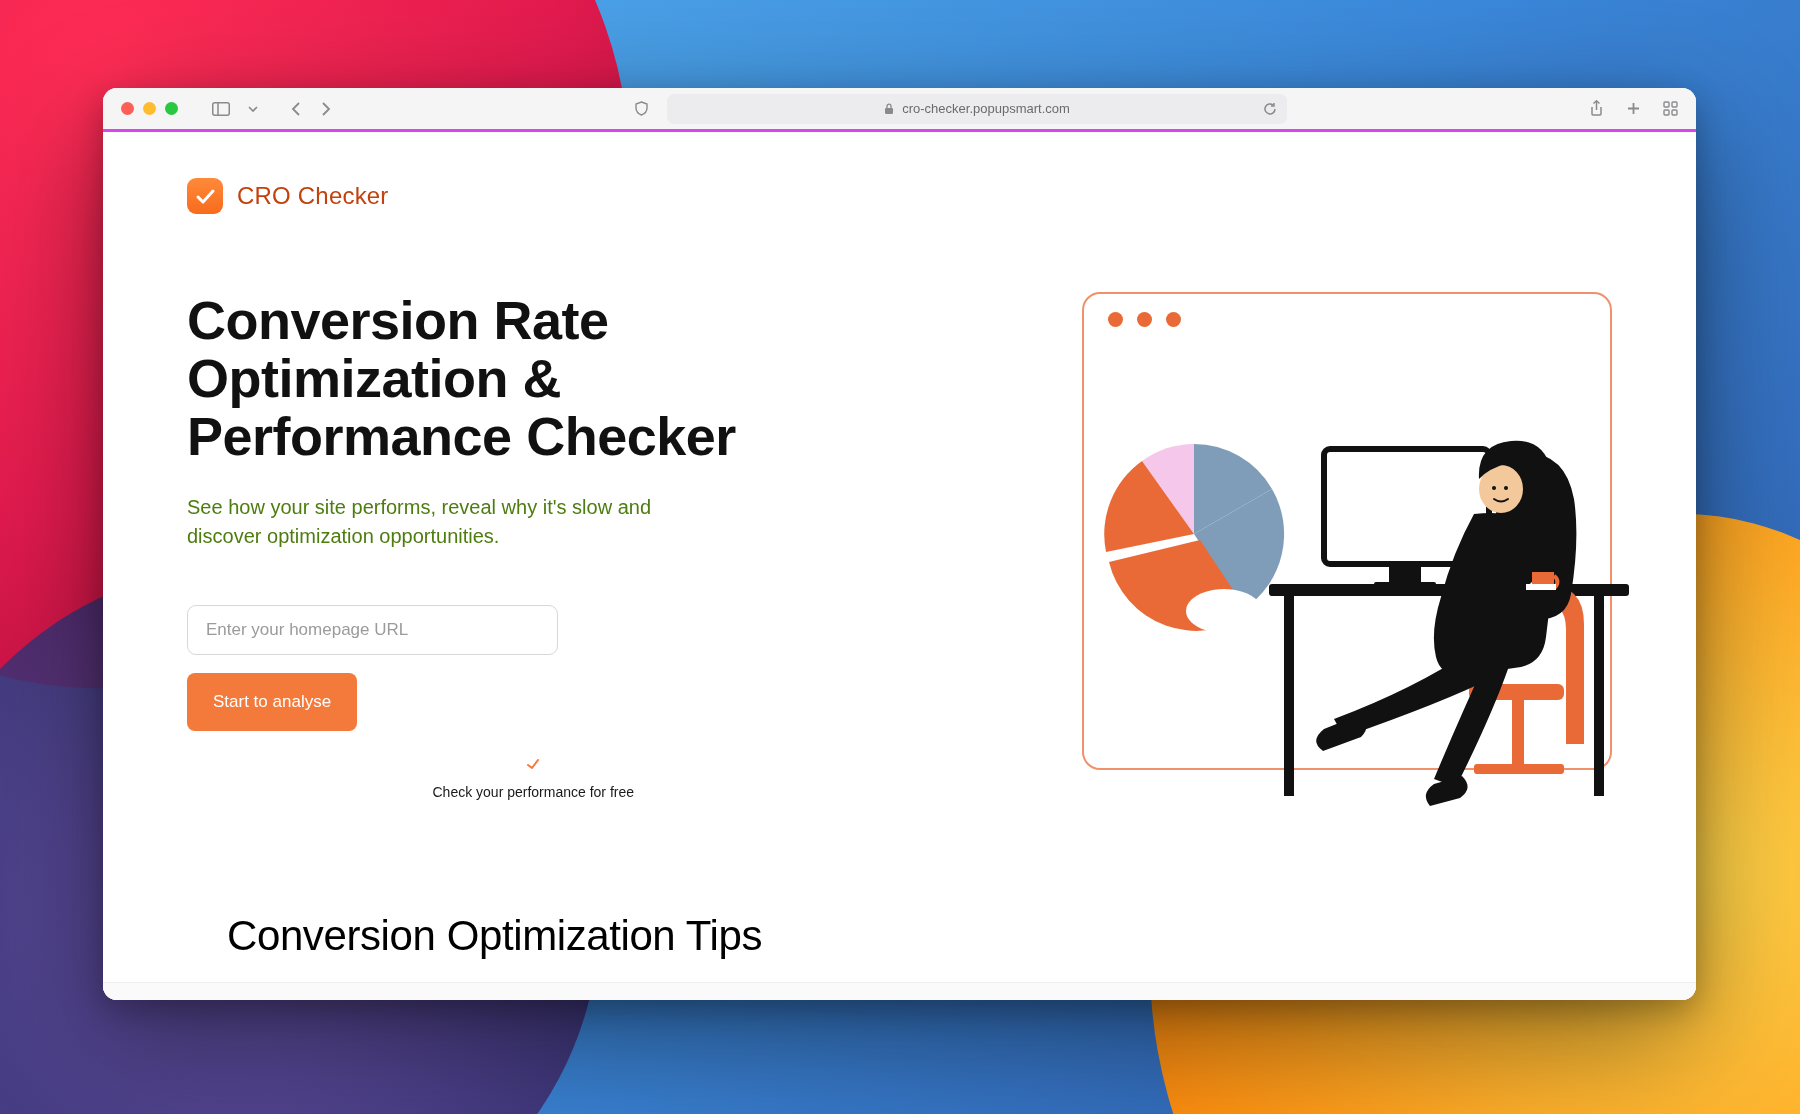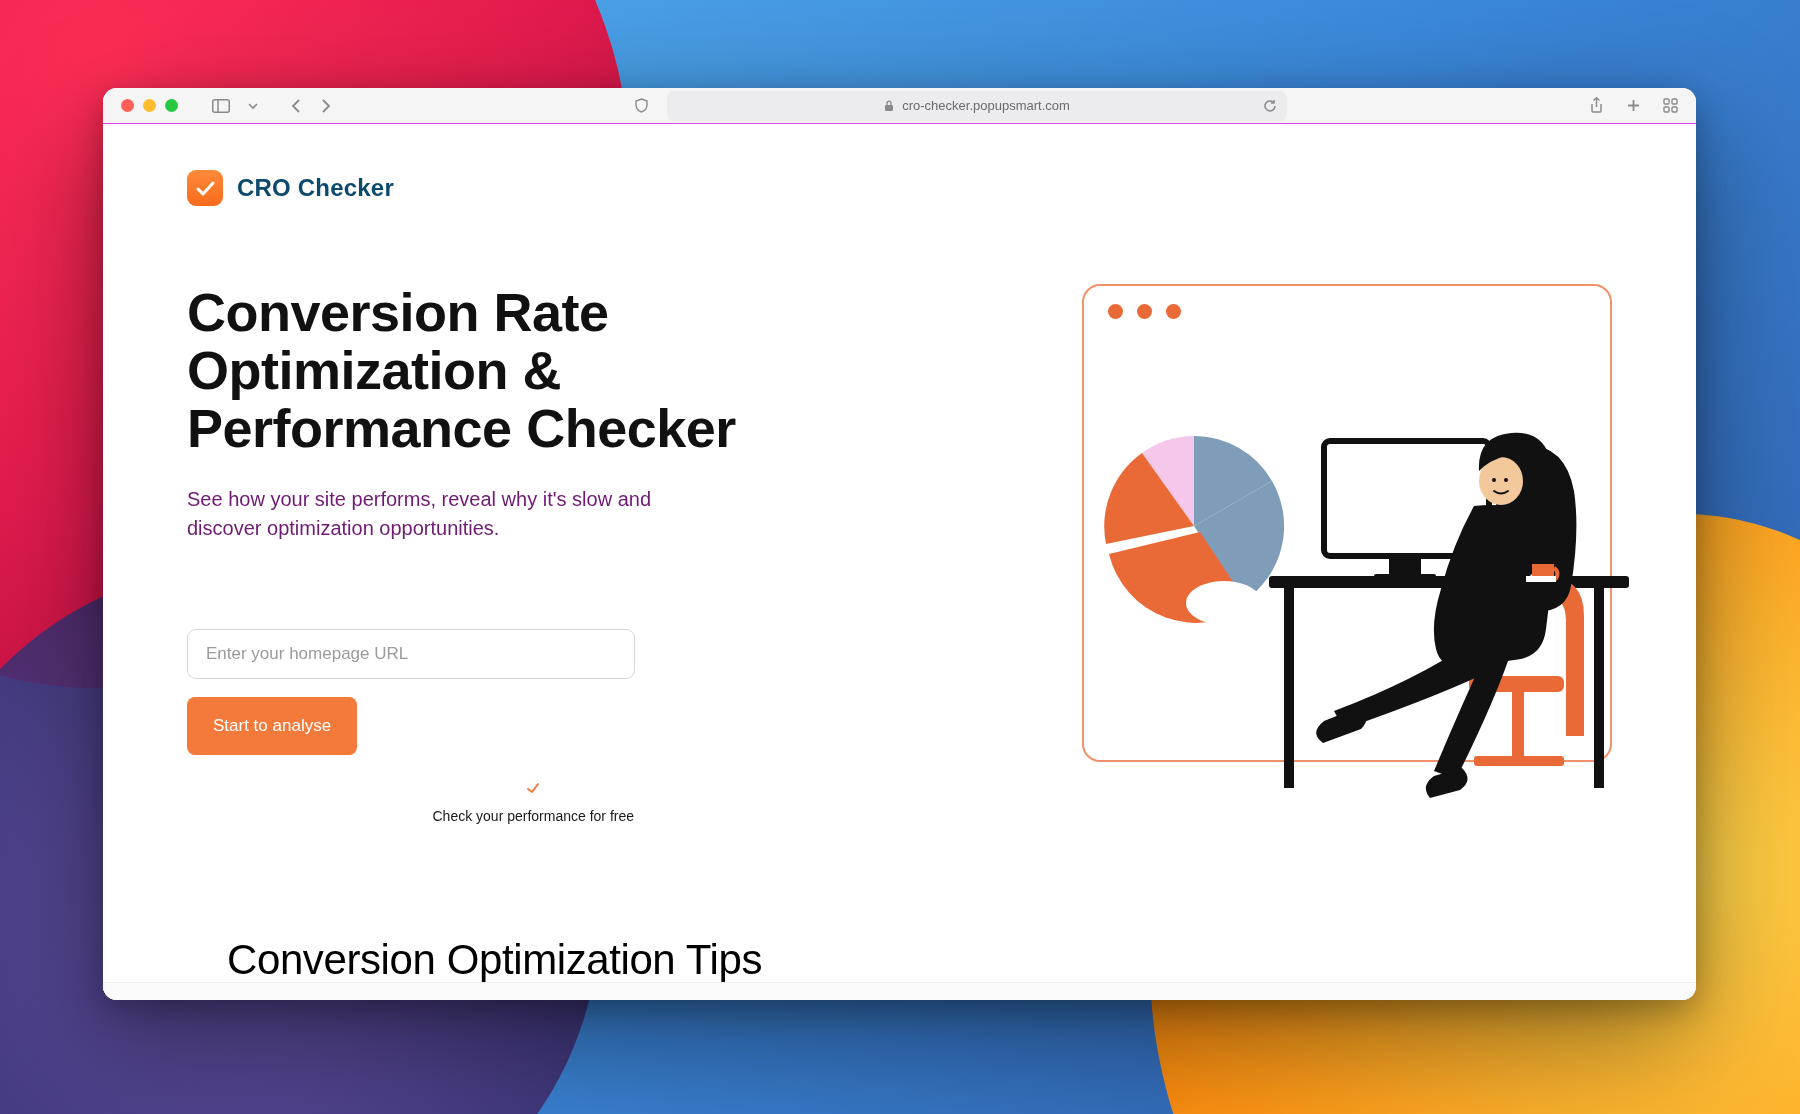--- a/index.html
+++ b/index.html
@@ -49,28 +49,28 @@
     width: 1593px; height: 912px;
     background: #ffffff;
     border-radius: 14px;
     box-shadow: 0 40px 120px rgba(0,0,0,0.45), 0 10px 30px rgba(0,0,0,0.25);
     overflow: hidden;
     display: flex;
     flex-direction: column;
     z-index: 10;
   }
   .chrome {
-    height: 36px;
+    height: 44px;
     width: 100%;
     background: #f6f5f6;
     display: flex;
     align-items: center;
     padding: 0 18px;
     gap: 14px;
-    border-bottom: 1px solid #d946ef;
+    border-bottom: 3px solid #d946ef;
   }
   .traffic-lights { display: flex; gap: 9px; align-items: center; }
   .tl { width: 13px; height: 13px; border-radius: 50%; }
   .tl-red { background: #ff5f57; }
   .tl-yellow { background: #febc2e; }
   .tl-green { background: #28c840; }
   .chrome-icon {
     color: #8a8a8d;
     display: flex; align-items: center; justify-content: center;
   }
@@ -109,57 +109,56 @@
     margin-bottom: 78px;
   }
   .brand-logo {
     width: 36px; height: 36px;
     background: linear-gradient(180deg, #ff8a3a 0%, #f76b1c 100%);
     border-radius: 9px;
     display: flex; align-items: center; justify-content: center;
   }
   .brand-name {
     font-size: 24px;
-    font-weight: 700;
-    color: #0c4a6e;
+    font-weight: 400;
+    color: #c2410c;
     letter-spacing: 0.2px;
   }
 
   .hero {
     display: grid;
     grid-template-columns: 1fr 1fr;
     gap: 40px;
     align-items: start;
   }
   .headline {
     font-size: 54px;
     line-height: 1.07;
     font-weight: 800;
     color: #111;
     letter-spacing: -0.5px;
     margin-bottom: 28px;
   }
   .subhead {
     font-size: 20px;
     line-height: 1.45;
-    color: #701a75;
+    color: #4d7c0f;
     max-width: 520px;
     margin-bottom: 54px;
   }
   .url-input {
-    width: 448px;
+    width: 371px;
     height: 50px;
     border: 1px solid #d9d8d6;
     border-radius: 9px;
     padding: 0 18px;
     font-size: 17px;
     color: #222;
     outline: none;
     background: #fff;
-    margin-top: 32px;
   }
   .url-input::placeholder { color: #9b9b9b; }
   .cta {
     margin-top: 18px;
     display: inline-flex;
     align-items: center;
     justify-content: center;
     height: 58px;
     padding: 0 26px;
     background: #f47a3c;

